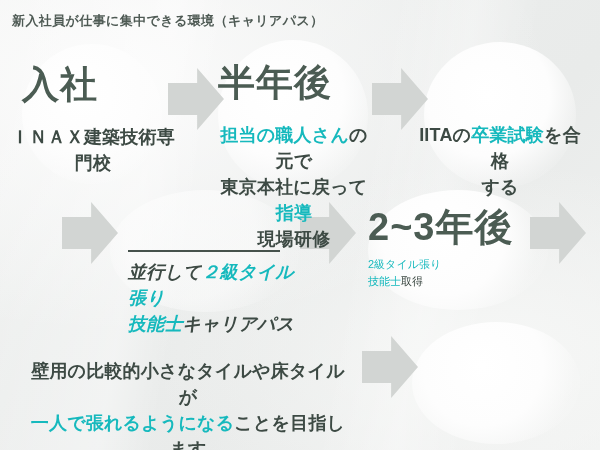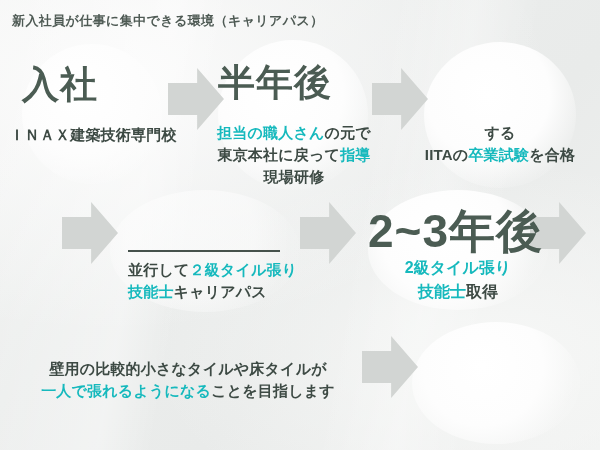--- a/index.html
+++ b/index.html
@@ -45,35 +45,35 @@
     font-family:"Liberation Serif","DejaVu Serif",serif;
     font-size:13px;font-weight:700;color:#4e5a54;letter-spacing:.4px;
     white-space:nowrap;
   }
 
   .stage-head{
     position:absolute;
     font-size:37px;font-weight:700;color:#4b5c53;
     letter-spacing:1px;line-height:1;white-space:nowrap;
   }
-  .stage-head.sm{font-size:46px;}
+  .stage-head.sm{font-size:38px;}
 
   .body-txt{
     position:absolute;text-align:center;
-    font-size:15px;font-weight:700;color:#3d4a44;
+    font-size:18px;font-weight:700;color:#3d4a44;
     line-height:1.45;letter-spacing:.2px;
   }
   .body-txt.left{text-align:left;}
   .tl{color:#16b9bd;}
   .rule{
     position:absolute;height:2px;background:#46524c;
   }
   .cap{
-    position:absolute;text-align:center;
-    font-size:16px;font-weight:700;color:#3d4a44;line-height:1.5;
+    position:absolute;
+    font-size:11px;font-weight:400;color:#3d4a44;line-height:1.5;
   }
 </style>
 </head>
 <body>
 
 <div id="slide">
 
   <div class="circle" style="left:22px;top:44px;width:140px;height:140px;"></div>
   <div class="circle" style="left:218px;top:40px;width:150px;height:150px;"></div>
   <div class="circle" style="left:424px;top:42px;width:152px;height:146px;"></div>
@@ -96,26 +96,26 @@
     </div>
 
   <div class="stage-head" style="left:218px;top:64px;width:150px;">半年後</div>
   <div class="body-txt" style="left:215px;top:122px;width:158px;">
       <div><span class="tl">担当の職人さん</span><span>の元で</span></div>
       <div><span>東京本社に戻って</span><span class="tl">指導</span></div>
       <div><span>現場研修</span></div>
     </div>
 
   <div class="body-txt" style="left:414px;top:122px;width:172px;">
+      <div><span>IITAの</span><span class="tl">卒業試験</span><span>を合格</span></div>
       <div><span>する</span></div>
-      <div><span>IITAの</span><span class="tl">卒業試験</span><span>を合格</span></div>
     </div>
 
   <div class="rule" style="left:128px;top:250px;width:152px;"></div>
-  <div class="body-txt left" style="left:128px;top:259px;width:170px;">
+  <div class="body-txt left" style="left:128px;top:259px;width:170px;font-style:italic;">
       <div><span>並行して</span><span class="tl">２級タイル張り</span></div>
       <div><span class="tl">技能士</span><span>キャリアパス</span></div>
     </div>
 
   <div class="stage-head sm" style="left:368px;top:208px;width:180px;">2~3年後</div>
   <div class="cap" style="left:368px;top:256px;width:180px;">
       <div><span class="tl">2級タイル張り</span></div>
       <div><span class="tl">技能士</span><span>取得</span></div>
     </div>
 

